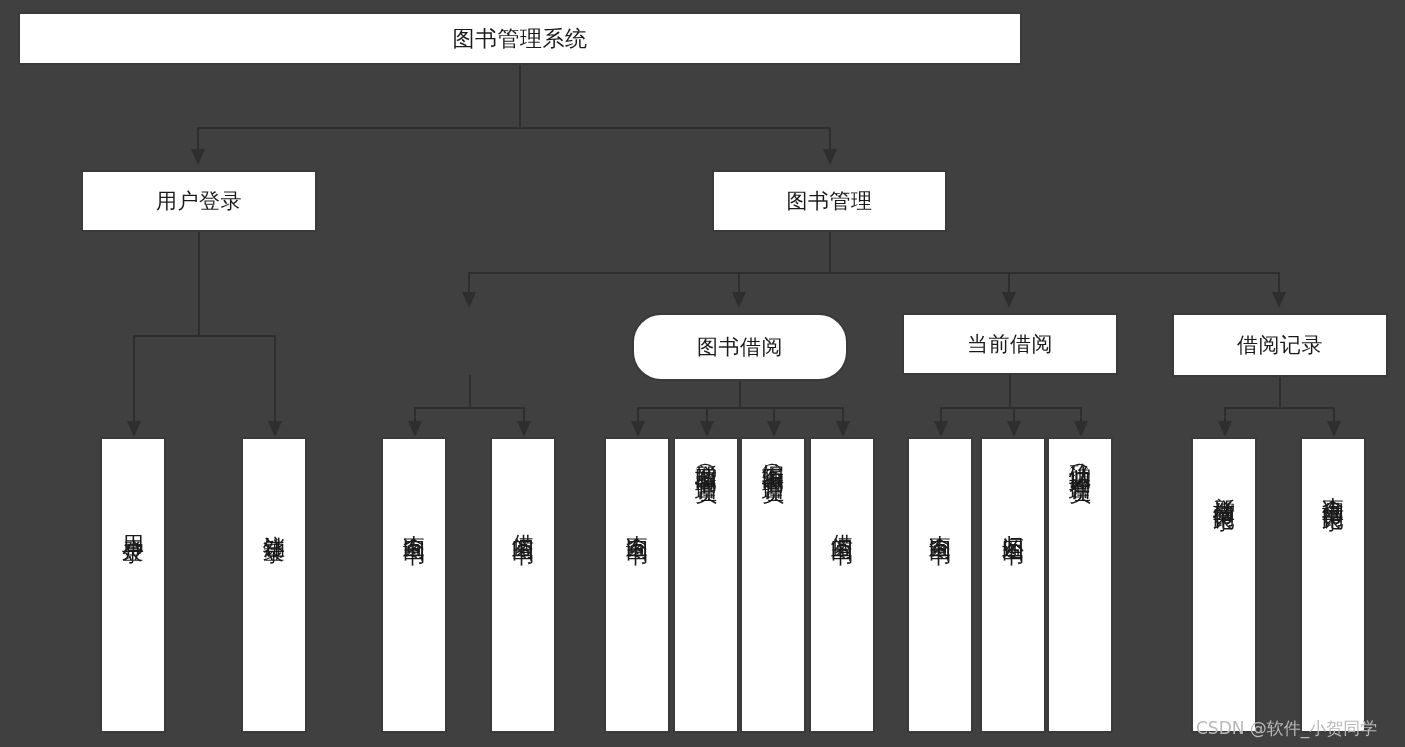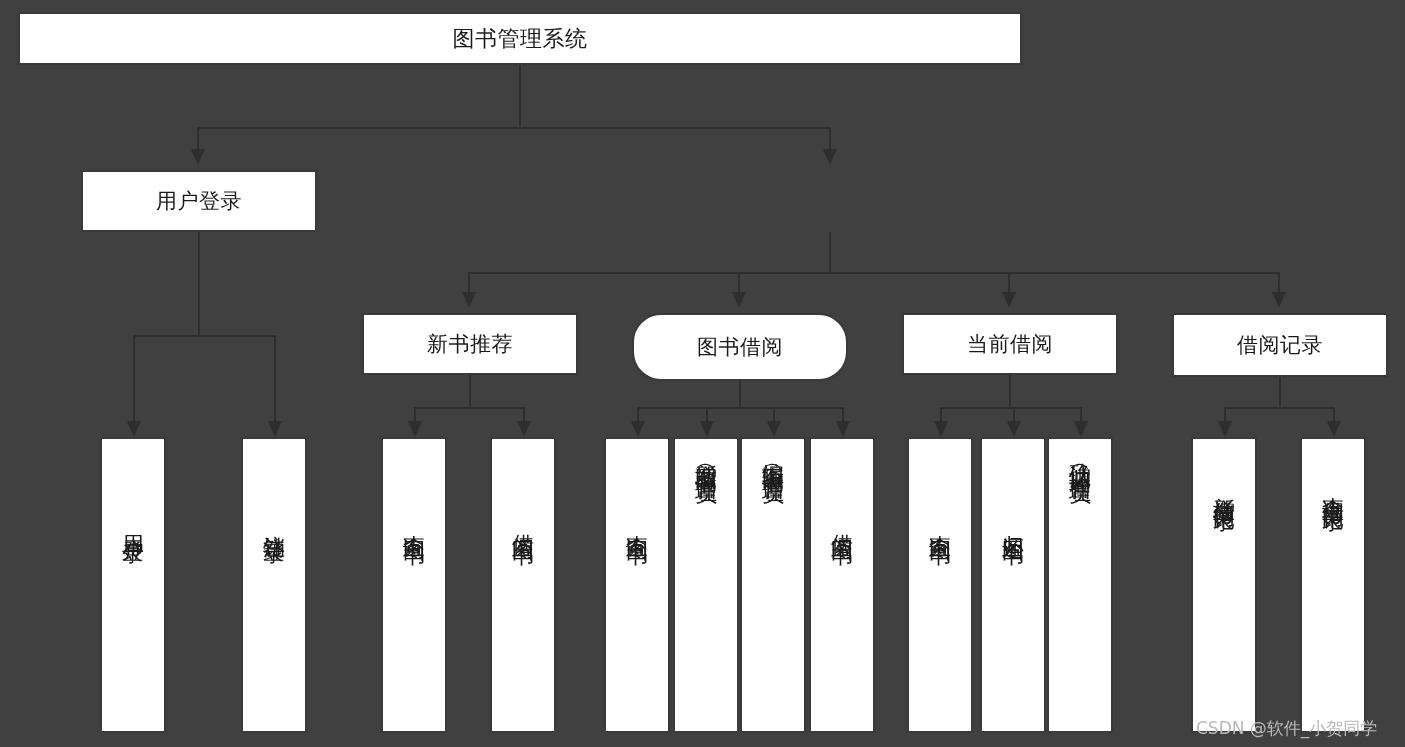--- a/index.html
+++ b/index.html
@@ -143,24 +143,24 @@
   <div class="arrow" style="left:1218px; top:421px;"></div>
   <div class="arrow" style="left:1327px; top:421px;"></div>
 
   <div class="node h root" style="left:18px; top:12px; width:1004px; height:53px;">
     <span class="node-label">图书管理系统</span>
   </div>
 
   <div class="node h" style="left:81px; top:170px; width:236px; height:62px;">
     <span class="node-label">用户登录</span>
   </div>
-
-  <div class="node h" style="left:362px; top:313px; width:216px; height:62px;">
-    <span class="node-label">新书推荐</span>
-  </div>
+  <div class="node h" style="left:712px; top:170px; width:235px; height:62px;">
+    <span class="node-label">图书管理</span>
+  </div>
+
   <div class="node h" style="left:632px; top:313px; width:216px; height:68px;border-radius:29px;">
     <span class="node-label">图书借阅</span>
   </div>
   <div class="node h" style="left:902px; top:313px; width:216px; height:62px;justify-content:center;">
     <span class="node-label">当前借阅</span>
   </div>
   <div class="node h" style="left:1172px; top:313px; width:216px; height:64px;">
     <span class="node-label">借阅记录</span>
   </div>
 

